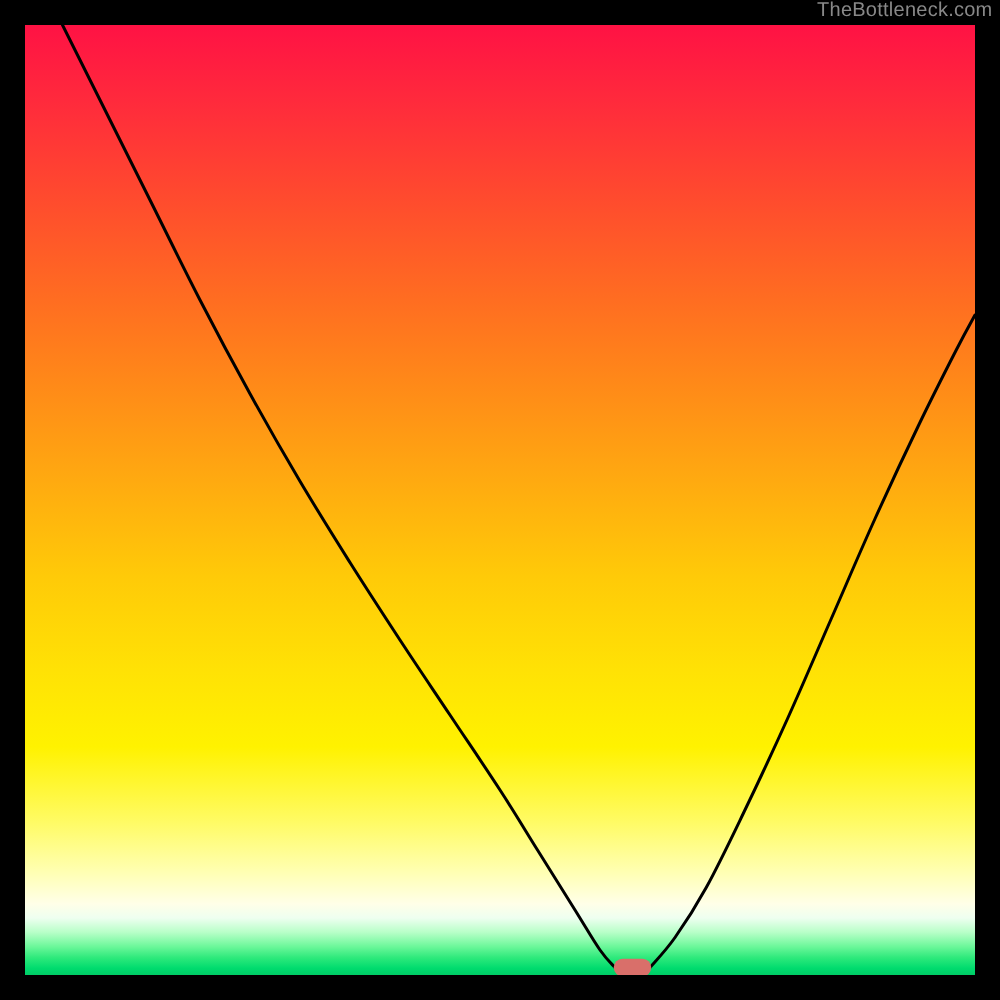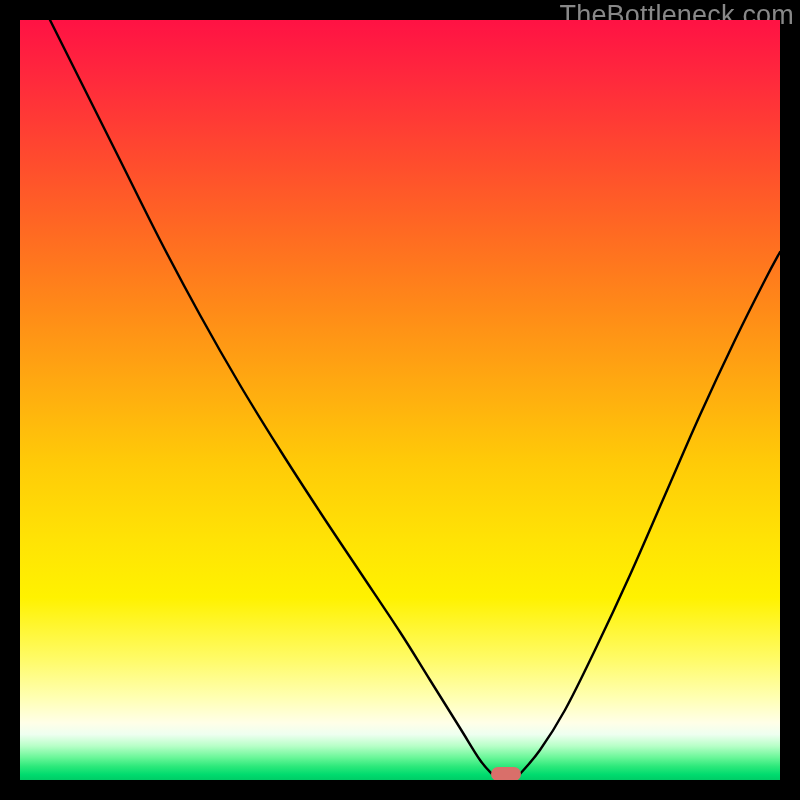--- a/index.html
+++ b/index.html
@@ -57,21 +57,21 @@
   .marker {
     position: absolute;
     background: #d96f6a;
     border-radius: 8px;
   }
   .watermark {
     position: absolute;
     top: 0;
     right: 6px;
     color: #888;
-    font-size: 27px;
+    font-size: 16px;
     font-weight: 500;
     letter-spacing: 0.2px;
     user-select: none;
   }
 </style>
 </head>
 <body>
 
 <div class="frame">
   <div class="watermark">TheBottleneck.com</div>

